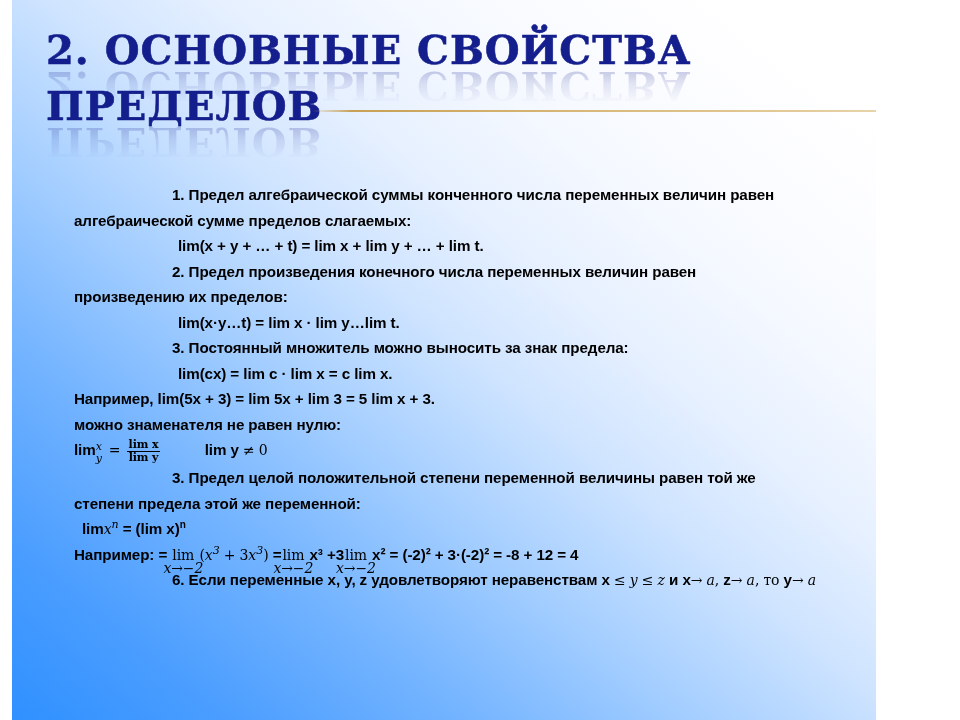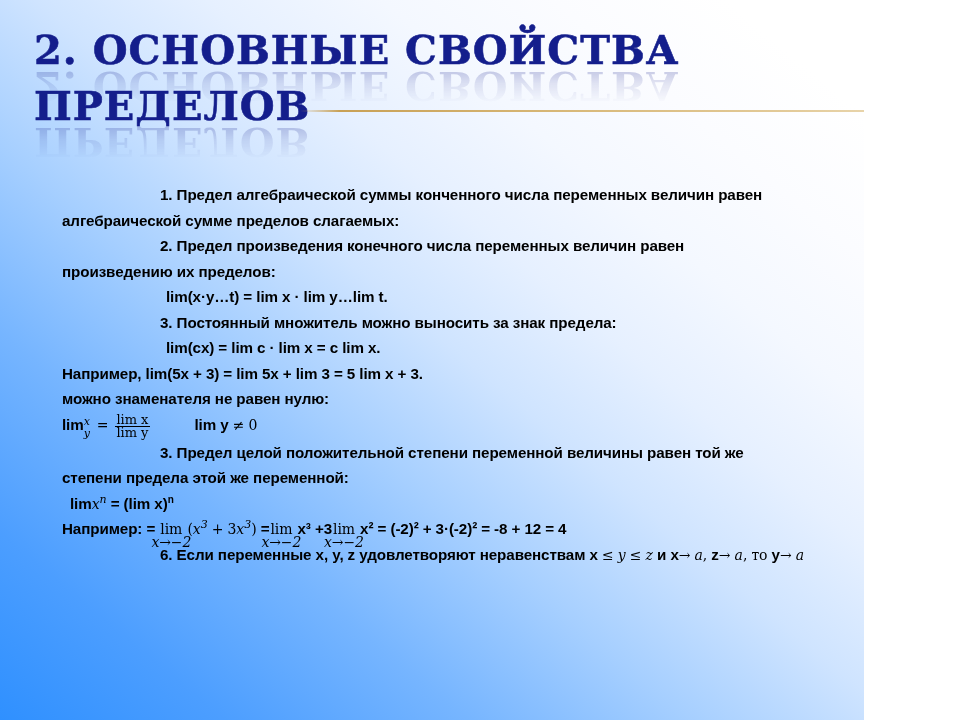--- a/index.html
+++ b/index.html
@@ -24,20 +24,21 @@
         #2f90ff 0%,
         #4c9eff 13%,
         #76b5ff 27%,
         #a6cfff 40%,
         #cfe4ff 52%,
         #e6f0ff 62%,
         #f4f8ff 72%,
         #fbfcff 82%,
         #ffffff 92%,
         #ffffff 100%);
+    margin-left: 12px;
   }
 
   
   #title-block {
     position: absolute;
     left: 34px;
     top: 28px;
     width: 740px;
   }
   .title-line-wrap {
@@ -151,22 +152,22 @@
     font-style: italic;
     white-space: nowrap;
   }
 
   
   .frac {
     display: inline-block;
     vertical-align: -0.55em;
     text-align: center;
     font-family: "DejaVu Serif", "Liberation Serif", serif;
-    font-weight: normal;
-    font-size: 13px;
+    font-weight: bold;
+    font-size: 11px;
     line-height: 12px;
     margin: 0 2px;
   }
   .frac .num { display: block; padding: 0 2px; }
   .frac .den { display: block; padding: 0 2px; border-top: 1px solid #000; }
 
   
   .stack {
     display: inline-block;
     position: relative;
@@ -209,20 +210,21 @@
       <div class="title-reflection">ПРЕДЕЛОВ</div>
     </div>
   </div>
 
   <div id="gold-rule"></div>
 
   <div id="body-block">
 
     <div class="ln ind1">1. Предел алгебраической суммы конченного числа переменных величин равен</div>
     <div class="ln ind0">алгебраической сумме пределов слагаемых:</div>
+    <div class="ln ind2">lim(x + y + … + t) = lim x + lim y + … + lim t.</div>
 
     <div class="ln ind1">2. Предел произведения конечного числа переменных величин равен</div>
     <div class="ln ind0">произведению их пределов:</div>
     <div class="ln ind2">lim(x·y…t) = lim x · lim y…lim t.</div>
 
     <div class="ln ind1">3. Постоянный множитель можно выносить за знак предела:</div>
     <div class="ln ind2">lim(cx) = lim c · lim x = c lim x.</div>
     <div class="ln ind0">Например, lim(5x + 3) = lim 5x + lim 3 = 5 lim x + 3.</div>
 
     <div class="ln ind0">можно знаменателя не равен нулю:</div>

